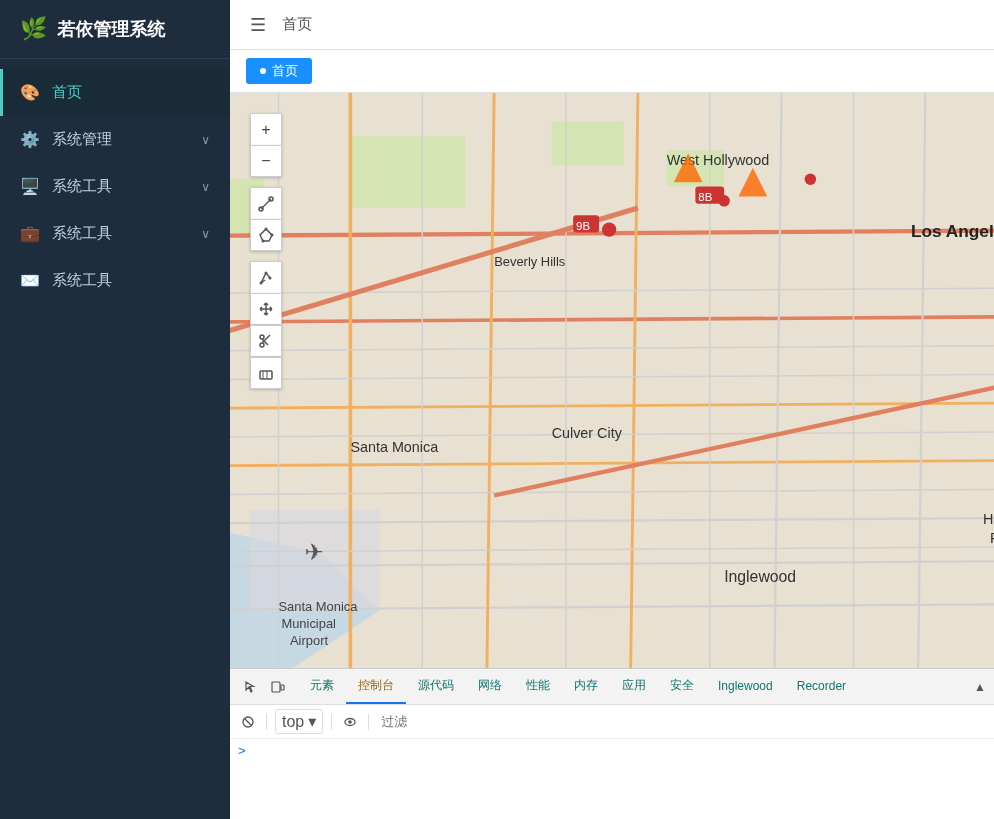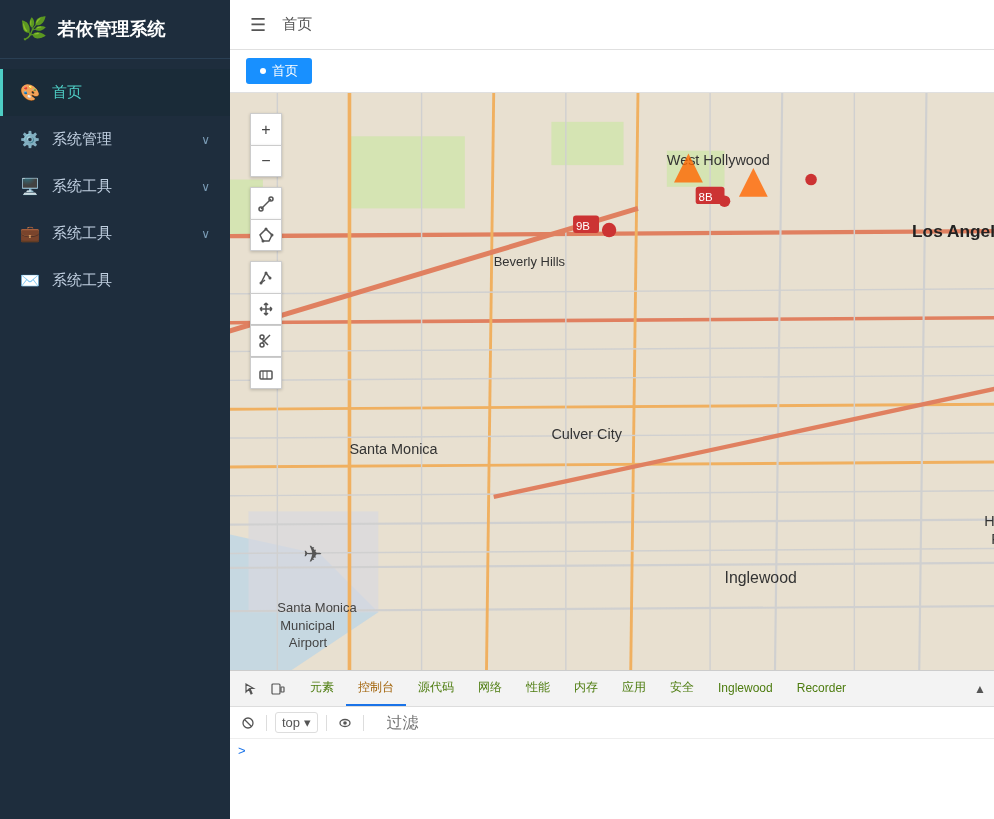--- a/index.html
+++ b/index.html
@@ -161,21 +161,21 @@
       align-items: center;
       border-bottom: 1px solid #ddd;
       background: #f3f3f3;
       padding: 0 8px;
       gap: 0;
       min-height: 36px;
     }
     .devtools-tab {
       padding: 8px 12px;
       font-size: 12px;
-      color: #4d7c0f;
+      color: #0f766e;
       cursor: pointer;
       white-space: nowrap;
       border-bottom: 2px solid transparent;
     }
     .devtools-tab.active {
       color: #a16207;
       border-bottom: 2px solid #1a73e8;
     }
     .devtools-left-icons {
       display: flex;
@@ -203,35 +203,34 @@
     .toolbar-icon {
       width: 20px; height: 20px;
       display: flex; align-items: center; justify-content: center;
       cursor: pointer; color: #555; font-size: 13px;
     }
     .toolbar-divider { width: 1px; height: 16px; background: #ddd; }
     .context-select {
       display: flex;
       align-items: center;
       gap: 4px;
-      font-size: 13px;
+      font-size: 16px;
       color: #555;
       cursor: pointer;
       padding: 2px 6px;
       border: 1px solid #ddd;
       border-radius: 3px;
     }
     .filter-input {
       flex: 1;
       border: none;
       outline: none;
-      font-size: 16px;
+      font-size: 13px;
       color: #333;
       padding: 2px 4px;
-      margin-left: 11px;
     }
     .devtools-content {
       height: 80px;
       padding: 4px 8px;
       overflow-y: auto;
       position: relative;
     }
     .console-prompt {
       display: flex;
       align-items: center;

